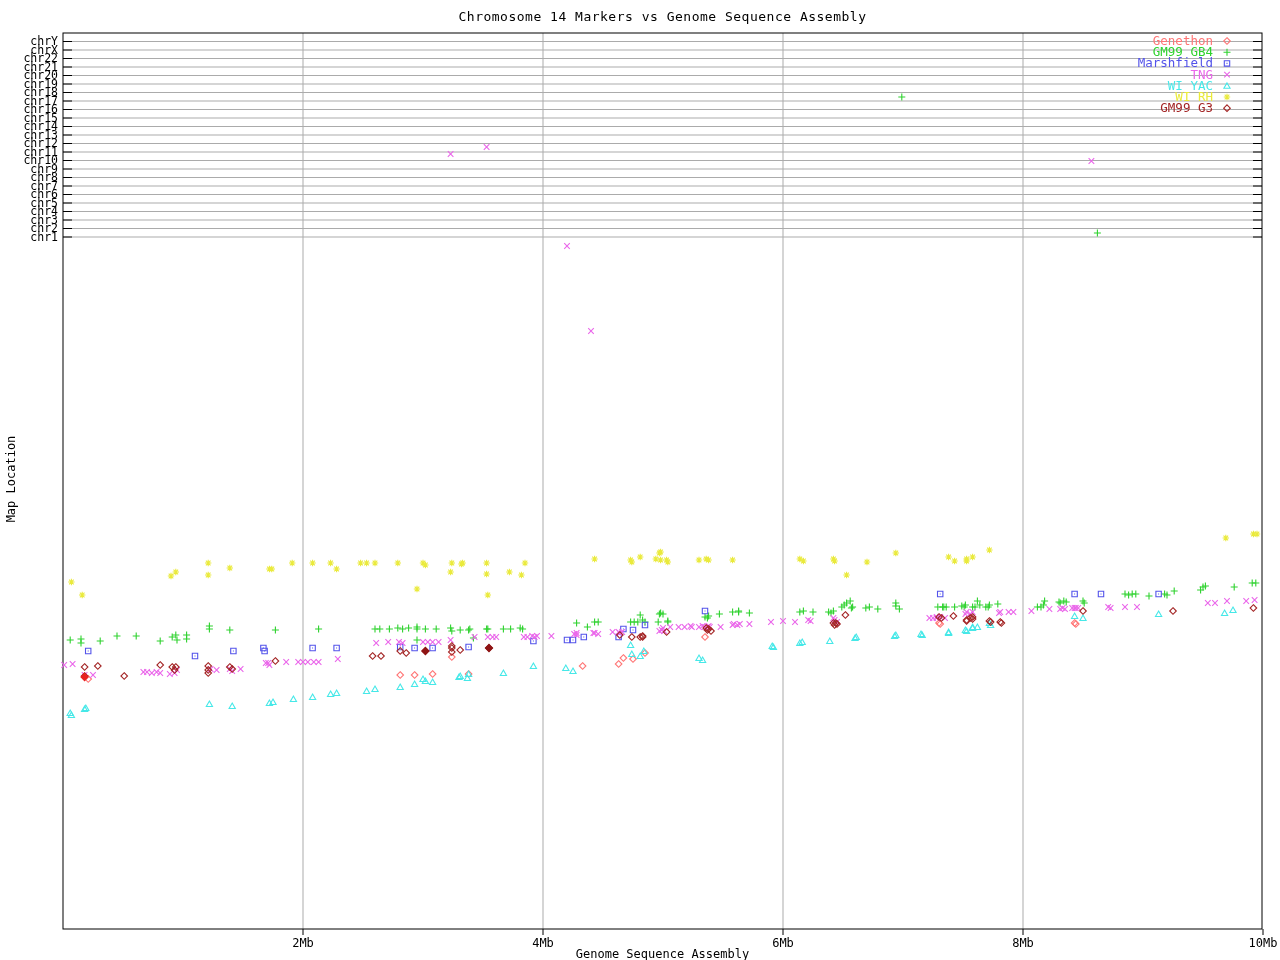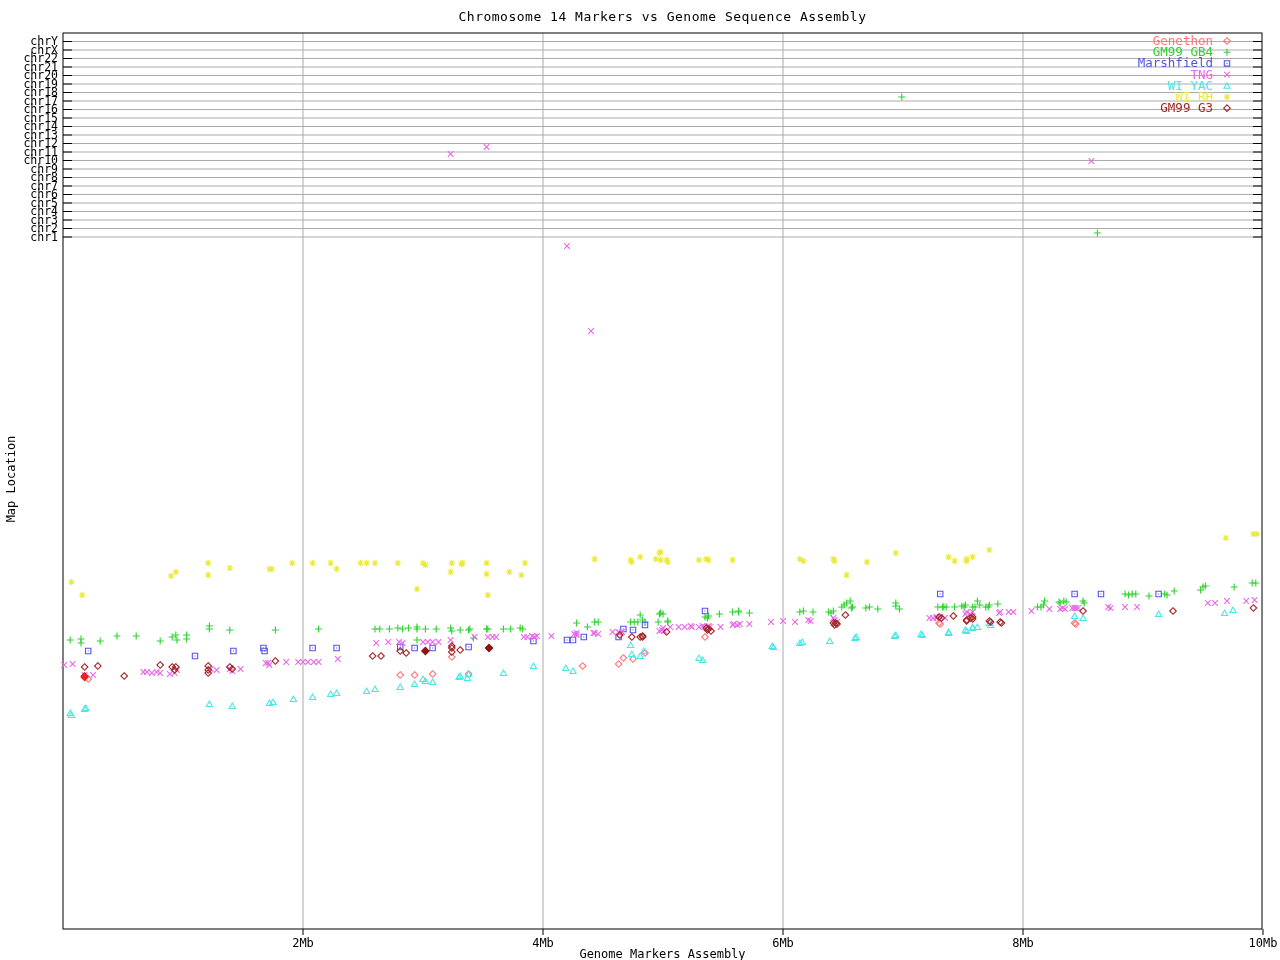--- a/index.html
+++ b/index.html
@@ -11,21 +11,21 @@
   .ylabel{position:absolute;top:472px;left:-89px;width:200px;text-align:center;font-size:12px;
           transform:rotate(-90deg);}
   svg{position:absolute;top:0;left:0;}
   text{font-family:"DejaVu Sans Mono",monospace;}
 </style>
 </head>
 <body>
 
 <div id="page">
   <div class="title">Chromosome 14 Markers vs Genome Sequence Assembly</div>
-  <div class="xlabel">Genome Markers Assembly</div>
+  <div class="xlabel">Genome Sequence Assembly</div>
   <div class="ylabel">Map Location</div>
   <svg id="plot" width="1280" height="960" viewBox="0 0 1280 960">
       <g>
         <line x1="63" y1="41.5" x2="1262" y2="41.5" stroke="#ababab" stroke-width="1"></line>
         <line x1="63" y1="41.5" x2="72" y2="41.5" stroke="#000000" stroke-width="1"></line>
         <line x1="1253" y1="41.5" x2="1262" y2="41.5" stroke="#000000" stroke-width="1"></line>
         <text x="58" y="45" text-anchor="end" font-size="11.5" fill="#000">chrY</text>
         <line x1="63" y1="50" x2="1262" y2="50" stroke="#ababab" stroke-width="1"></line>
         <line x1="63" y1="50" x2="72" y2="50" stroke="#000000" stroke-width="1"></line>
         <line x1="1253" y1="50" x2="1262" y2="50" stroke="#000000" stroke-width="1"></line>

